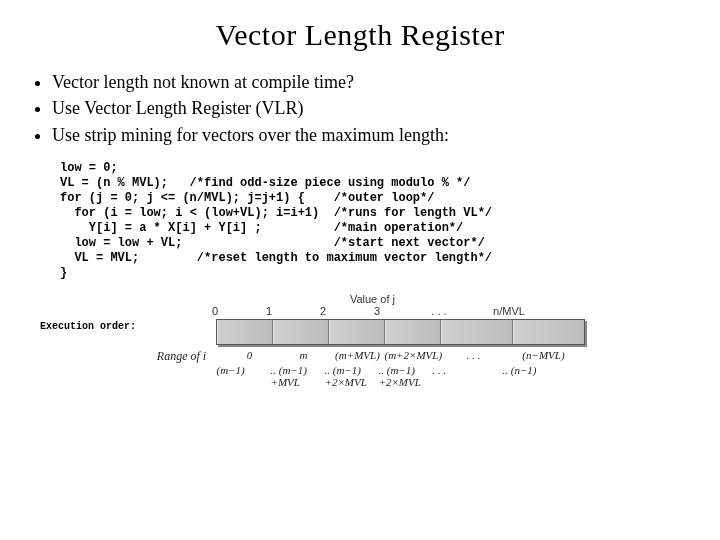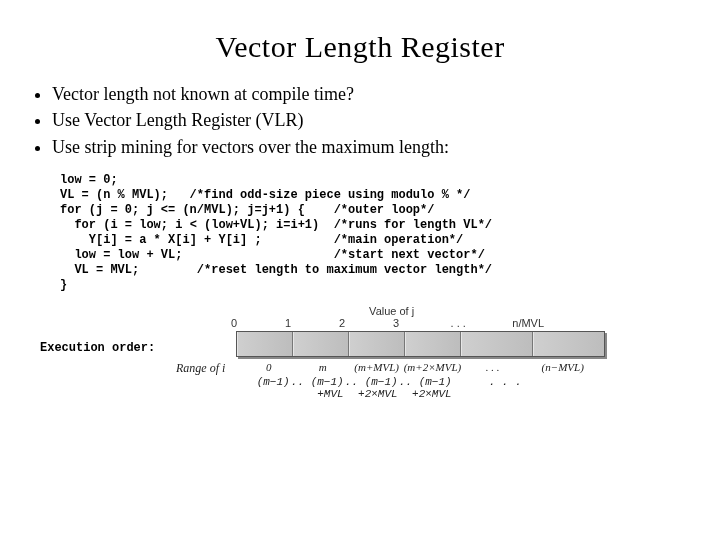--- a/index.html
+++ b/index.html
@@ -13,21 +13,21 @@
     position: relative;
   }
   .slide {
     padding: 10px 30px 10px 30px;
   }
   h1.title {
     font-family: "Comic Sans MS", cursive;
     font-size: 30px;
     font-weight: normal;
     text-align: center;
-    margin: 20px 0 18px 0;
+    margin: 8px 0 18px 0;
     letter-spacing: 0.5px;
   }
   ul.bullets {
     list-style: disc;
     margin: 8px 0 14px 0;
     padding-left: 22px;
   }
   ul.bullets li {
     font-size: 18px;
     line-height: 1.35;
@@ -41,25 +41,25 @@
     line-height: 1.25;
     white-space: pre-wrap;
     margin: 0 10px 0 30px;
   }
   .exec-row {
     margin-top: 12px;
     margin-left: 10px;
   }
   .exec-label {
     font-family: "Courier New", Courier, monospace;
-    font-size: 12px;
+    font-size: 10px;
     font-weight: bold;
     display: inline-block;
     vertical-align: top;
-    margin-top: 36px;
+    margin-top: 28px;
   }
   .diagram {
     display: inline-block;
     vertical-align: top;
     margin-left: 6px;
   }
   .j-row {
     font-family: Arial, sans-serif;
     font-size: 11px;
     color: #333;
@@ -143,23 +143,22 @@
     display: flex;
   }
   .range-row2 .pad {
     width: 70px;
   }
   .range-row2 .cells {
     display: flex;
   }
   .range-row2 .cells span {
     width: 54px;
-    text-align: right;
+    text-align: left;
     line-height: 1.1;
-    font-family: Liberation Mono, monospace;
   }
   .range-row2 .cells span.wide {
     width: 70px;
   }
 </style>
 </head>
 <body>
 
 <div class="slide">
   <h1 class="title">Vector Length Register</h1>
@@ -226,18 +225,20 @@
           <span>..
 (m−1)
 +MVL</span>
           <span>..
 (m−1)
 +2×MVL</span>
           <span>..
 (m−1)
 +2×MVL</span>
           <span class="wide">. . .</span>
+          <span class="wide">..
+(n−1)</span>
         </div>
       </div>
 
     </div>
   </div>
 </div>
 
 </body></html>

